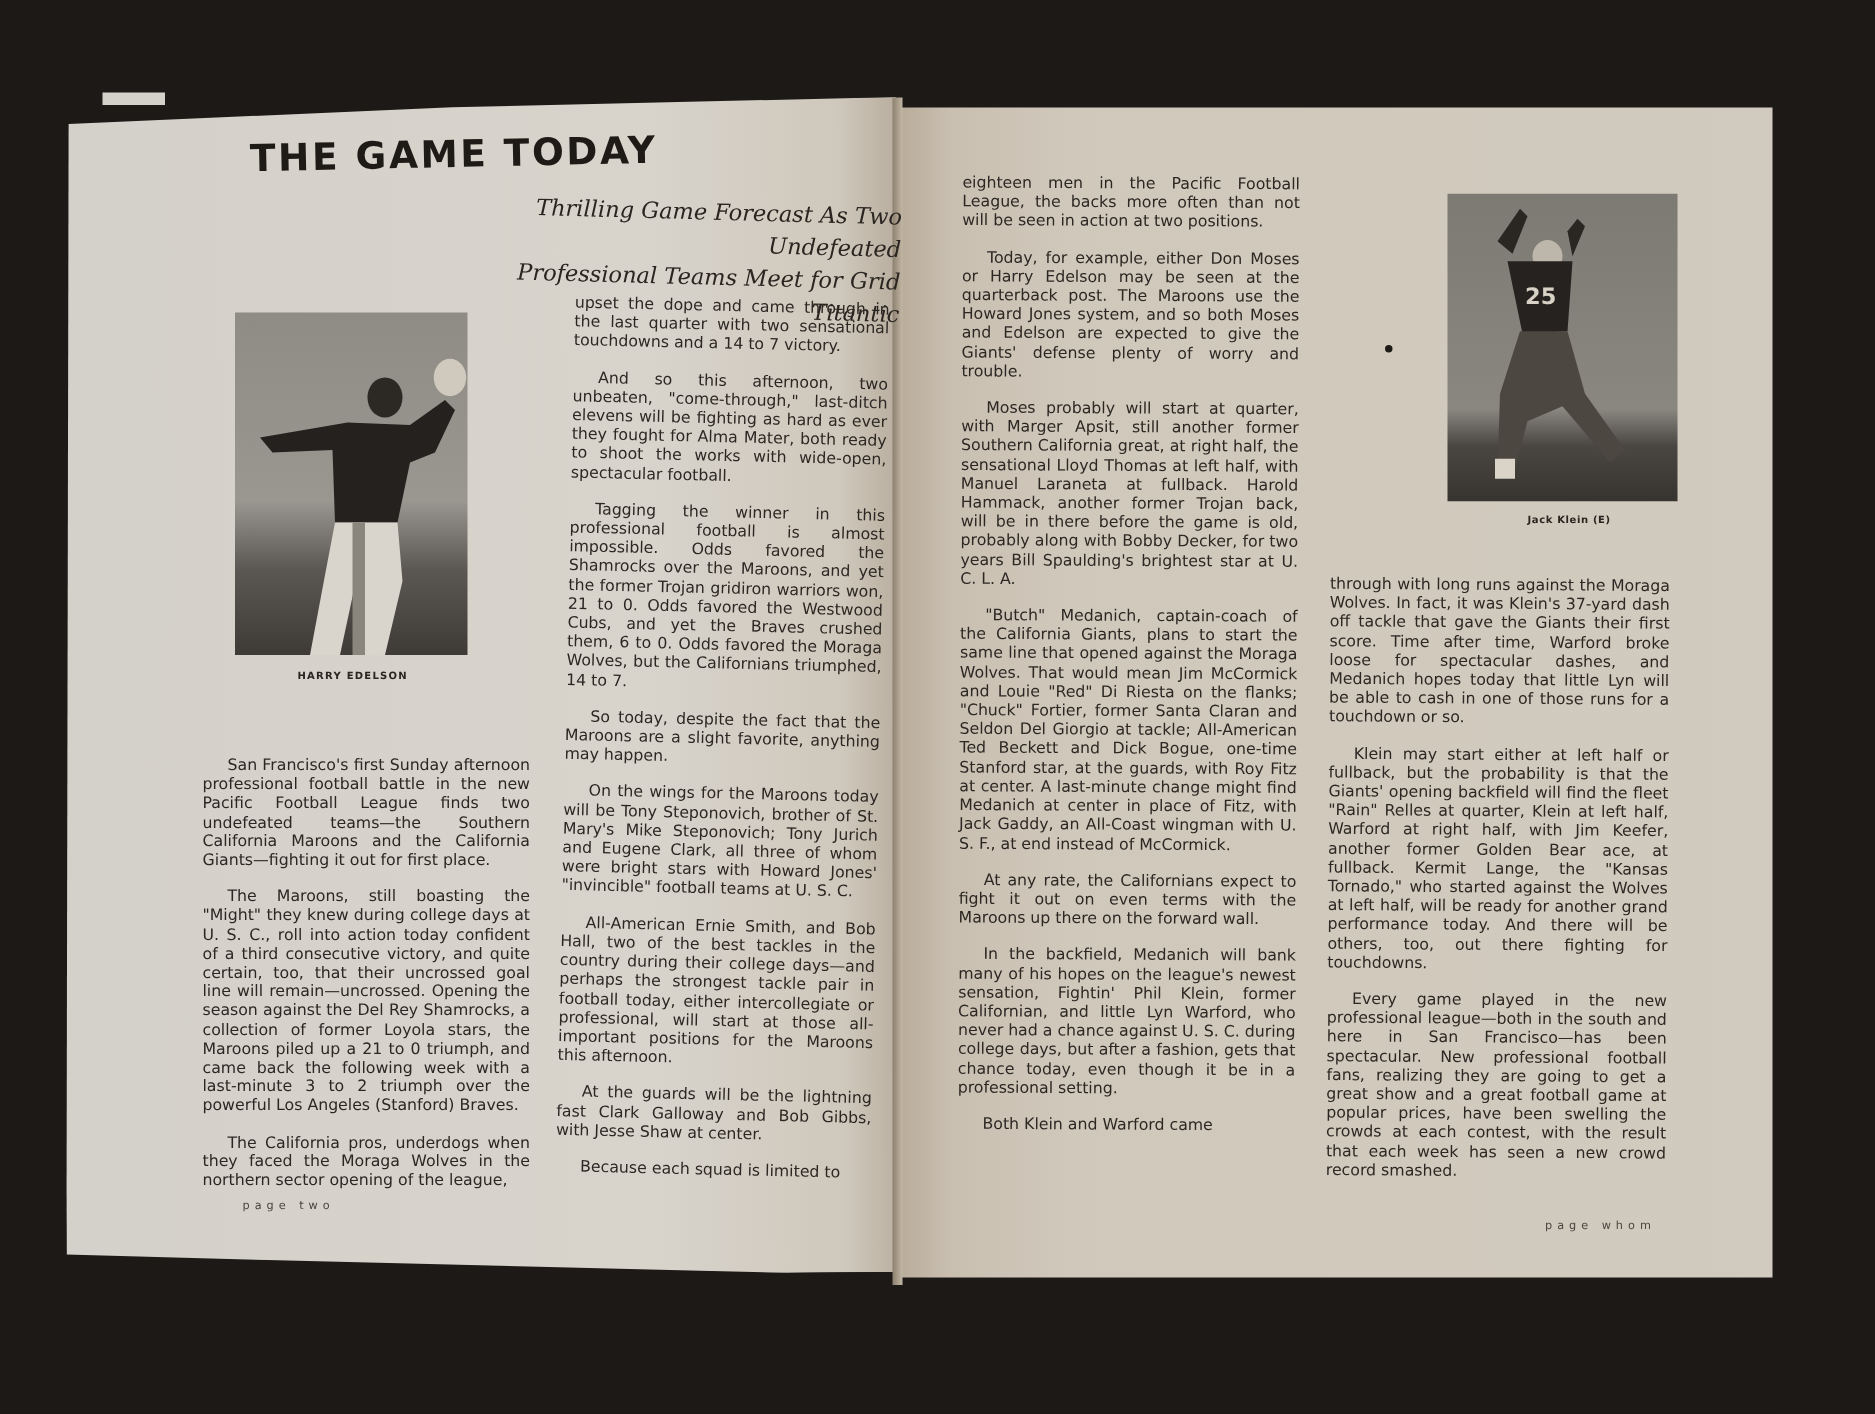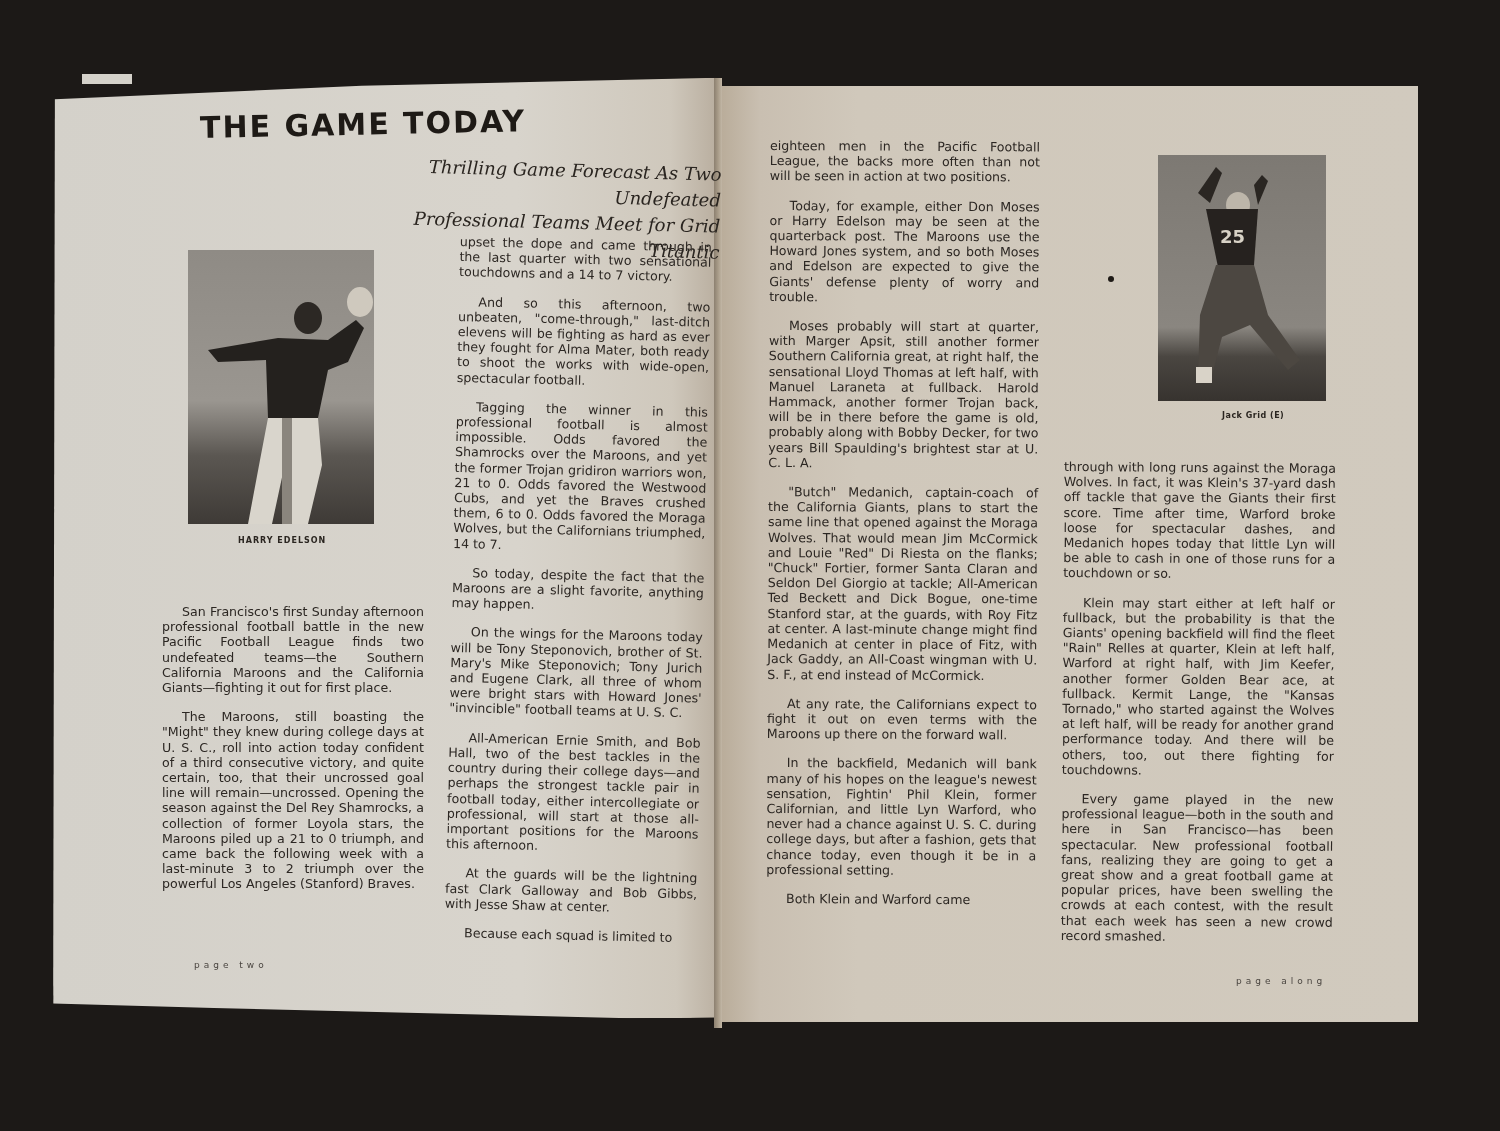--- a/index.html
+++ b/index.html
@@ -39,21 +39,21 @@
     position:absolute; left:352px; top:152px; width:370px;
     font-family:"DejaVu Serif", serif; font-style:italic;
     font-size:18px; line-height:26px; color:#2a2520; text-align:right;
     transform:rotate(1.5deg); transform-origin:left top;
   }
   .photo {
     position:absolute; overflow:hidden;
     background:linear-gradient(180deg,#8f8b85 0%, #9a9690 55%, #5b5752 75%, #3e3a36 100%);
   }
   .photo-left { left:188px; top:250px; width:186px; height:274px; }
-  .photo-right { left:1158px; top:155px; width:168px; height:246px;
+  .photo-right { left:1158px; top:155px; width:184px; height:246px;
     background:linear-gradient(180deg,#7d7973 0%, #8a8680 70%, #4a4641 82%, #37332f 100%); }
   .caption {
     position:absolute; font-size:8px; font-weight:bold; letter-spacing:1px; color:#2a2520;
   }
   .col {
     position:absolute; font-size:12.6px; line-height:15.2px; color:#2c2723;
     text-align:justify;
   }
   .col p { margin:0 0 14px 0; text-indent:20px; }
   .col p.cont { text-indent:0; }
@@ -95,27 +95,28 @@
   <svg width="176" height="246" viewBox="0 0 176 246">
     <path d="M40 38 L58 12 L64 18 L52 48 Z" fill="#2a2622"></path>
     <path d="M96 30 L104 20 L110 26 L100 50 Z" fill="#2a2622"></path>
     <ellipse cx="80" cy="50" rx="12" ry="13" fill="#bdb6aa"></ellipse>
     <path d="M48 54 L100 54 L96 110 L60 112 Z" fill="#26221f"></path>
     <text x="62" y="88" font-size="18" font-weight="bold" fill="#d8d2c6" font-family="DejaVu Sans, sans-serif">25</text>
     <path d="M58 110 L96 110 L110 160 L142 205 L130 215 L92 170 L64 182 L54 220 L40 222 L42 160 Z" fill="#4c4741"></path>
     <rect x="38" y="212" width="16" height="16" fill="#d9d3c8"></rect>
   </svg>
 </div>
-<div class="caption" style="left:1222px;top:411px;font-weight:bold;letter-spacing:0.5px;">Jack Grid (E)</div>
+<div class="caption" style="left:1222px;top:411px;font-weight:bold;letter-spacing:0.5px;">Jack Klein (E)</div>
 
 <div class="dot"></div>
 
 <div class="col col1">
   <p>San Francisco's first Sunday afternoon professional football battle in the new Pacific Football League finds two undefeated teams—the Southern California Maroons and the California Giants—fighting it out for first place.</p>
   <p>The Maroons, still boasting the "Might" they knew during college days at U. S. C., roll into action today confident of a third consecutive victory, and quite certain, too, that their uncrossed goal line will remain—uncrossed. Opening the season against the Del Rey Shamrocks, a collection of former Loyola stars, the Maroons piled up a 21 to 0 triumph, and came back the following week with a last-minute 3 to 2 triumph over the powerful Los Angeles (Stanford) Braves.</p>
+  <p>The California pros, underdogs when they faced the Moraga Wolves in the northern sector opening of the league,</p>
 </div>
 
 <div class="col col2">
   <p class="cont">upset the dope and came through in the last quarter with two sensational touchdowns and a 14 to 7 victory.</p>
   <p>And so this afternoon, two unbeaten, "come-through," last-ditch elevens will be fighting as hard as ever they fought for Alma Mater, both ready to shoot the works with wide-open, spectacular football.</p>
   <p>Tagging the winner in this professional football is almost impossible. Odds favored the Shamrocks over the Maroons, and yet the former Trojan gridiron warriors won, 21 to 0. Odds favored the Westwood Cubs, and yet the Braves crushed them, 6 to 0. Odds favored the Moraga Wolves, but the Californians triumphed, 14 to 7.</p>
   <p>So today, despite the fact that the Maroons are a slight favorite, anything may happen.</p>
   <p>On the wings for the Maroons today will be Tony Steponovich, brother of St. Mary's Mike Steponovich; Tony Jurich and Eugene Clark, all three of whom were bright stars with Howard Jones' "invincible" football teams at U. S. C.</p>
   <p>All-American Ernie Smith, and Bob Hall, two of the best tackles in the country during their college days—and perhaps the strongest tackle pair in football today, either intercollegiate or professional, will start at those all-important positions for the Maroons this afternoon.</p>
   <p>At the guards will be the lightning fast Clark Galloway and Bob Gibbs, with Jesse Shaw at center.</p>
@@ -132,13 +133,13 @@
   <p>Both Klein and Warford came</p>
 </div>
 
 <div class="col col4">
   <p class="cont">through with long runs against the Moraga Wolves. In fact, it was Klein's 37-yard dash off tackle that gave the Giants their first score. Time after time, Warford broke loose for spectacular dashes, and Medanich hopes today that little Lyn will be able to cash in one of those runs for a touchdown or so.</p>
   <p>Klein may start either at left half or fullback, but the probability is that the Giants' opening backfield will find the fleet "Rain" Relles at quarter, Klein at left half, Warford at right half, with Jim Keefer, another former Golden Bear ace, at fullback. Kermit Lange, the "Kansas Tornado," who started against the Wolves at left half, will be ready for another grand performance today. And there will be others, too, out there fighting for touchdowns.</p>
   <p>Every game played in the new professional league—both in the south and here in San Francisco—has been spectacular. New professional football fans, realizing they are going to get a great show and a great football game at popular prices, have been swelling the crowds at each contest, with the result that each week has seen a new crowd record smashed.</p>
 </div>
 
 <div class="folio" style="left:166px;top:960px;padding-left:28px;">page two</div>
-<div class="folio" style="left:1236px;top:976px;">page along</div>
+<div class="folio" style="left:1236px;top:976px;">page whom</div>
 
 </body></html>

